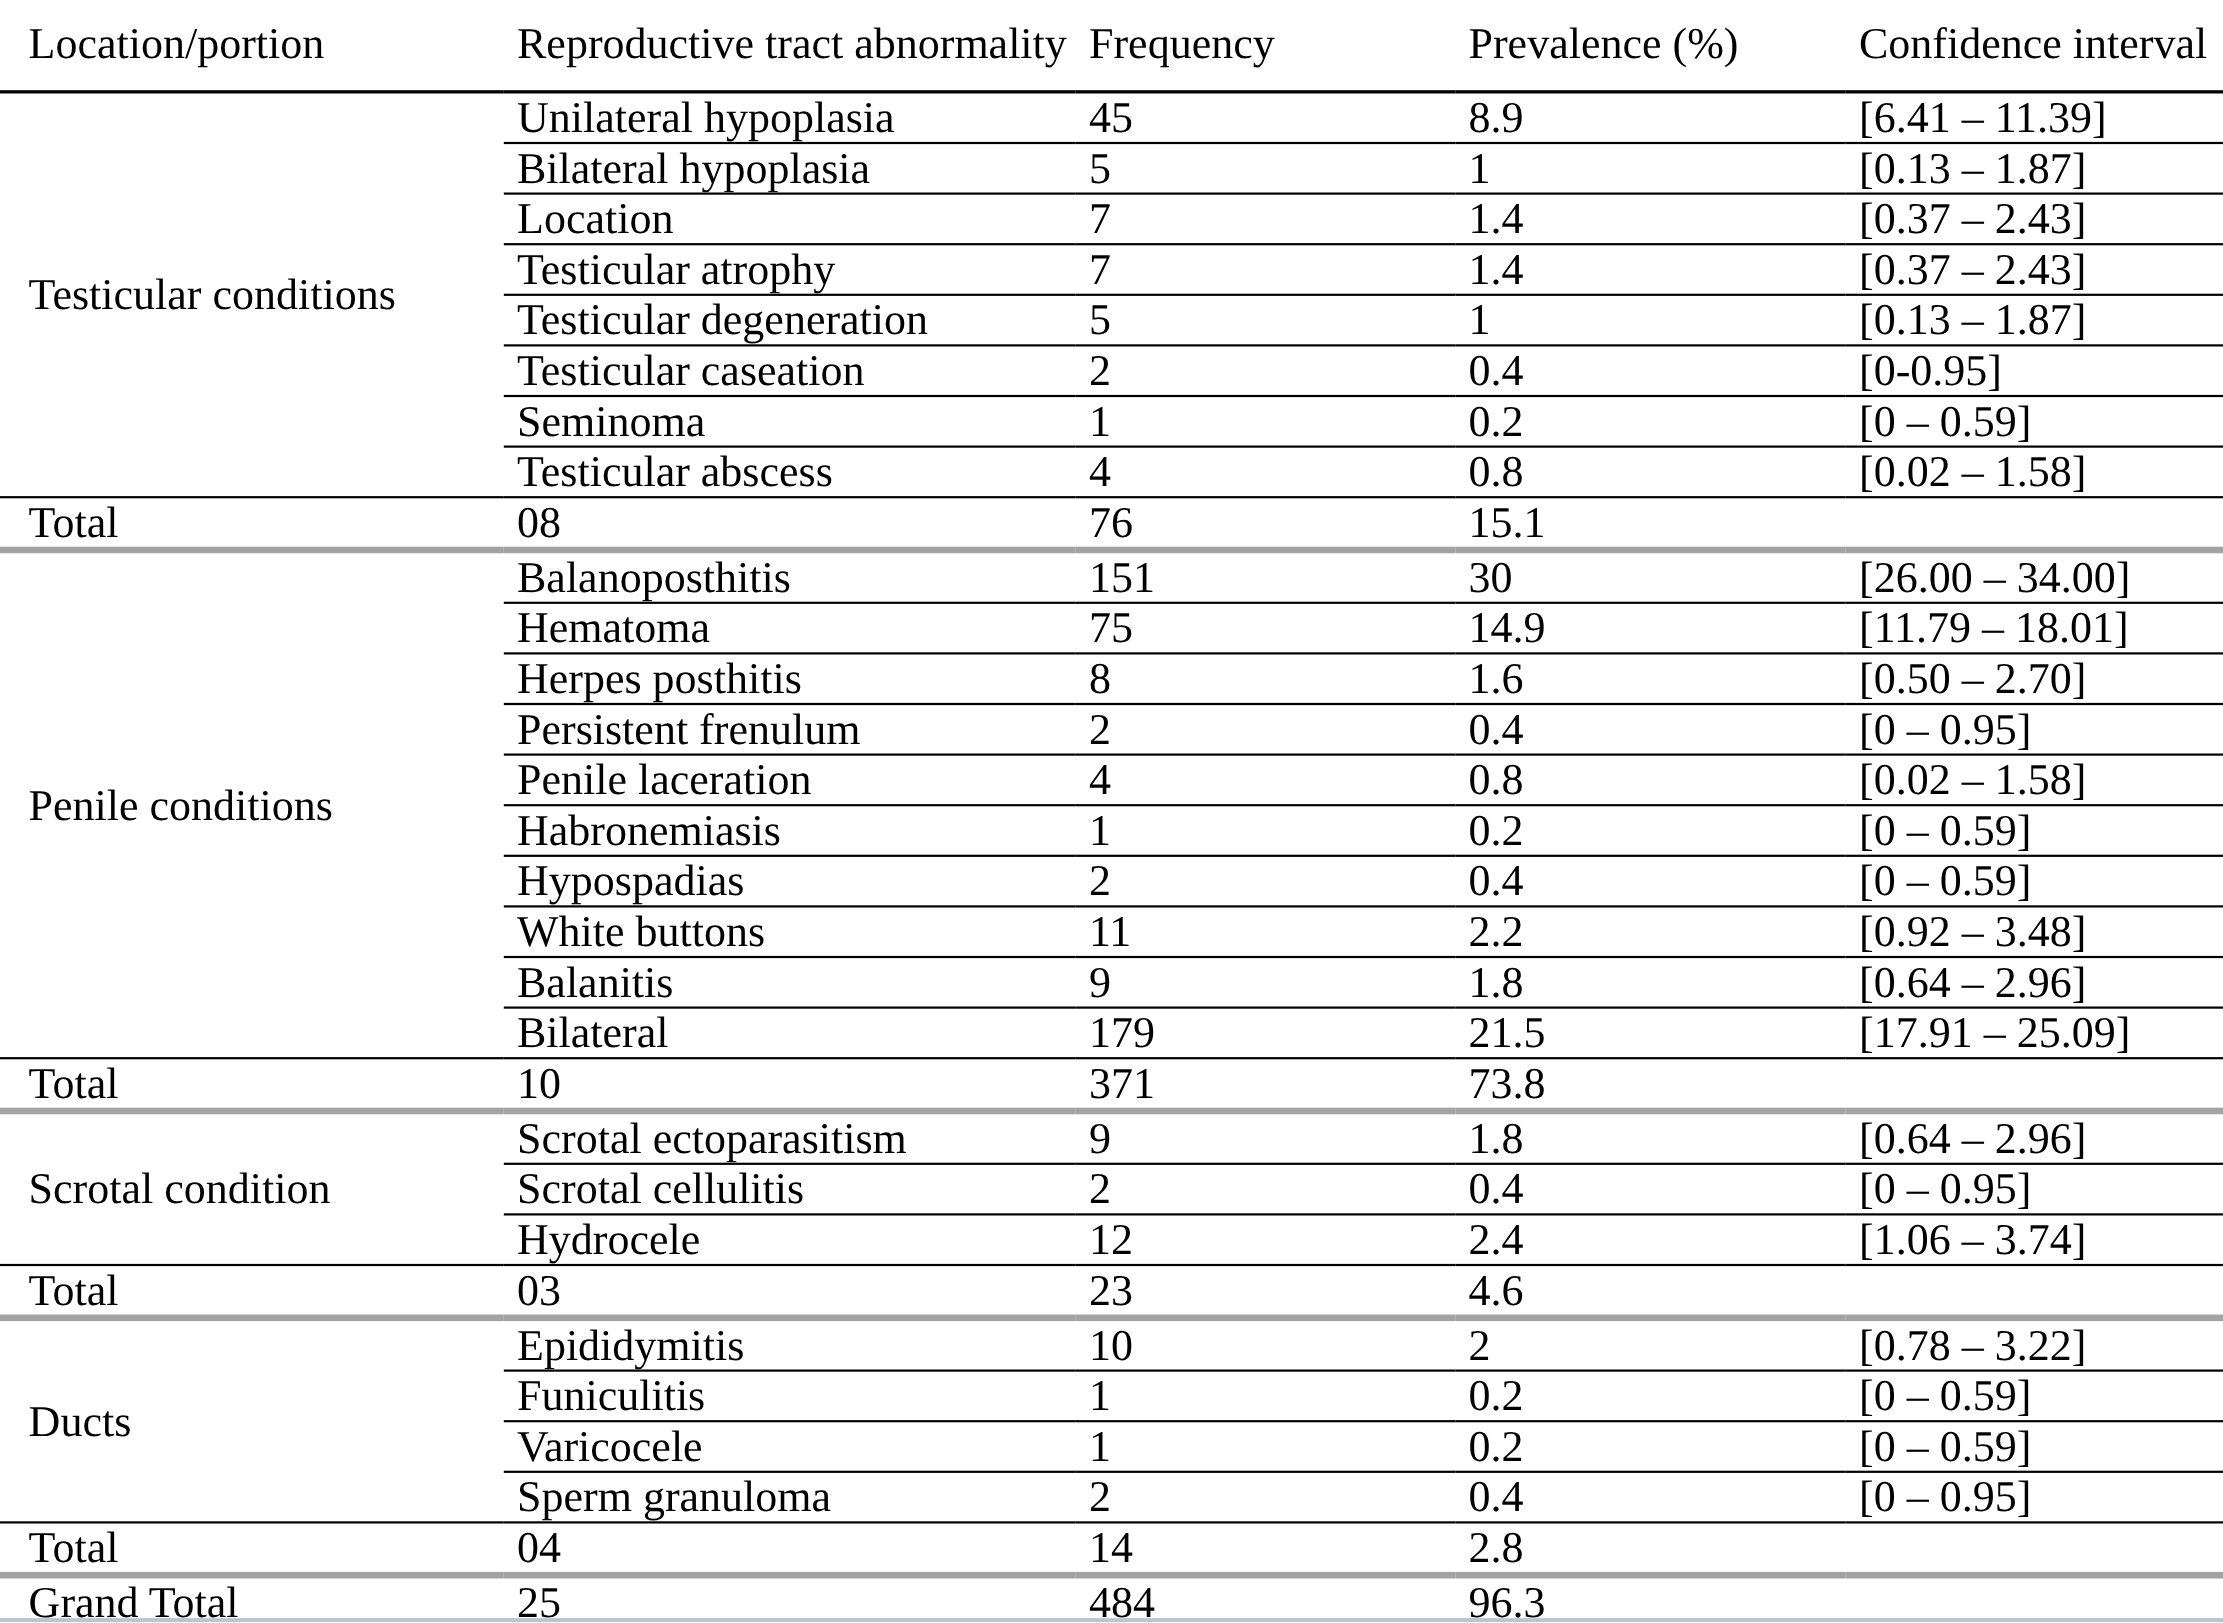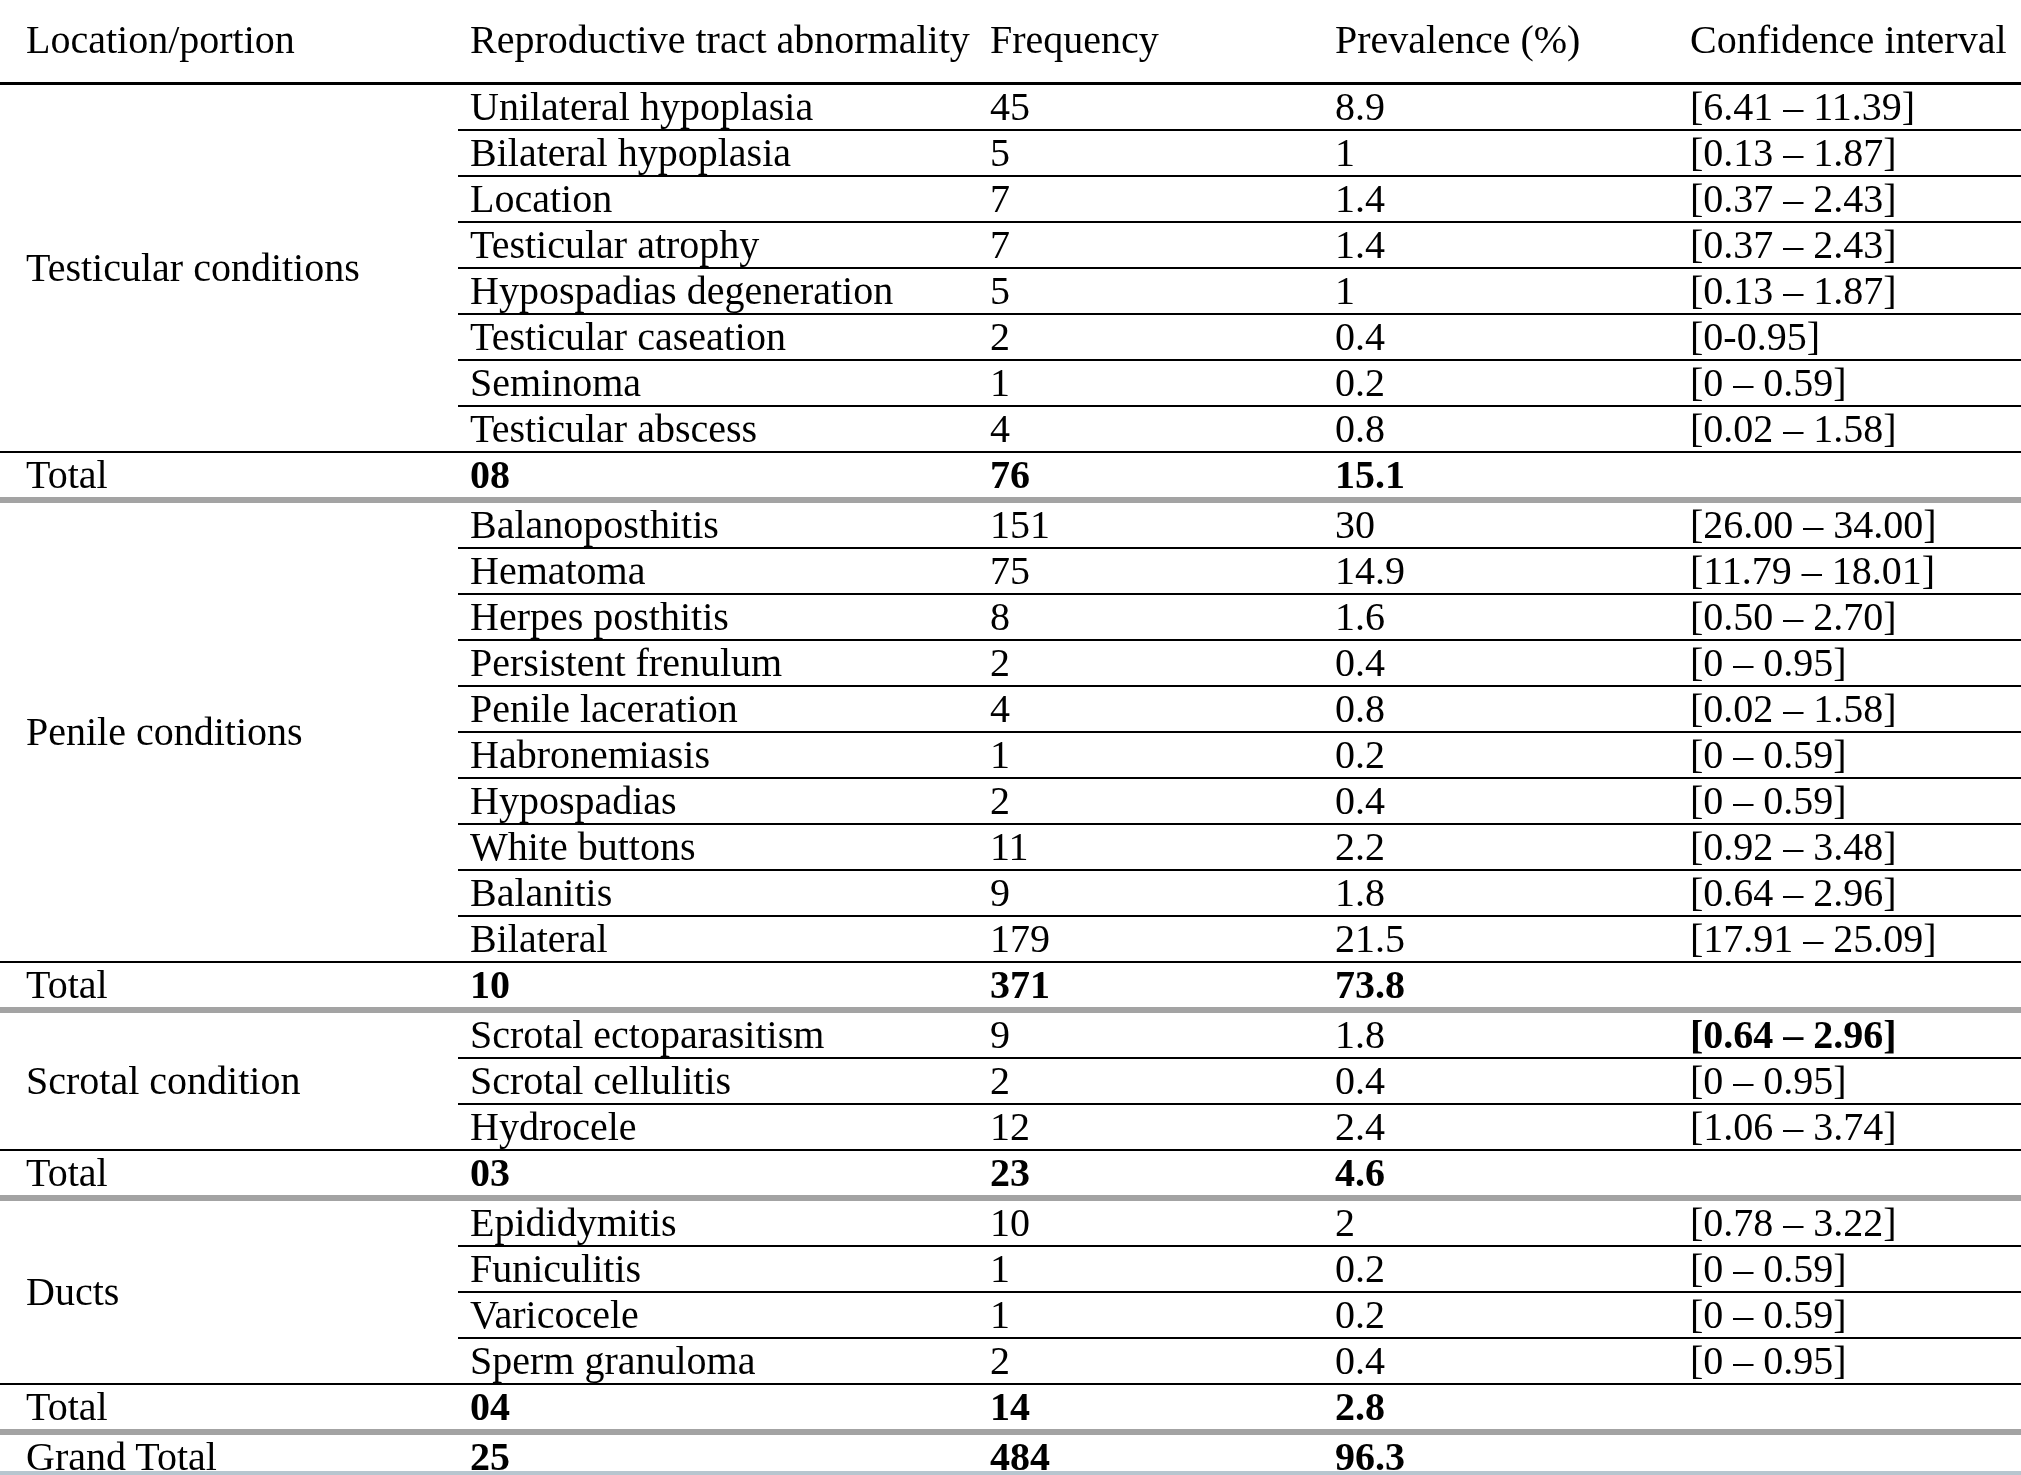--- a/index.html
+++ b/index.html
@@ -48,21 +48,21 @@
   td.loc-cell {
     vertical-align: middle;
   }
   tr.total-row td {
     border-top: none;
     border-bottom: 6px solid #a3a3a3;
   }
   tr.grand-total-row td {
     border-bottom: 4px solid #ec4899;
   }
-  .b { font-weight: bold; }
+  .b { font-weight: normal; }
 
   .bottom-strip {
     position: absolute;
     left: 0;
     bottom: 0;
     width: 100%;
     height: 4px;
     background: #b7c6cf;
   }
 </style>
@@ -107,21 +107,21 @@
           <td>1.4</td>
           <td>[0.37 – 2.43]</td>
         </tr>
         <tr>
           <td>Testicular atrophy</td>
           <td>7</td>
           <td>1.4</td>
           <td>[0.37 – 2.43]</td>
         </tr>
         <tr>
-          <td>Hypospadias degeneration</td>
+          <td>Testicular degeneration</td>
           <td>5</td>
           <td>1</td>
           <td>[0.13 – 1.87]</td>
         </tr>
         <tr>
           <td>Testicular caseation</td>
           <td>2</td>
           <td>0.4</td>
           <td>[0-0.95]</td>
         </tr>

